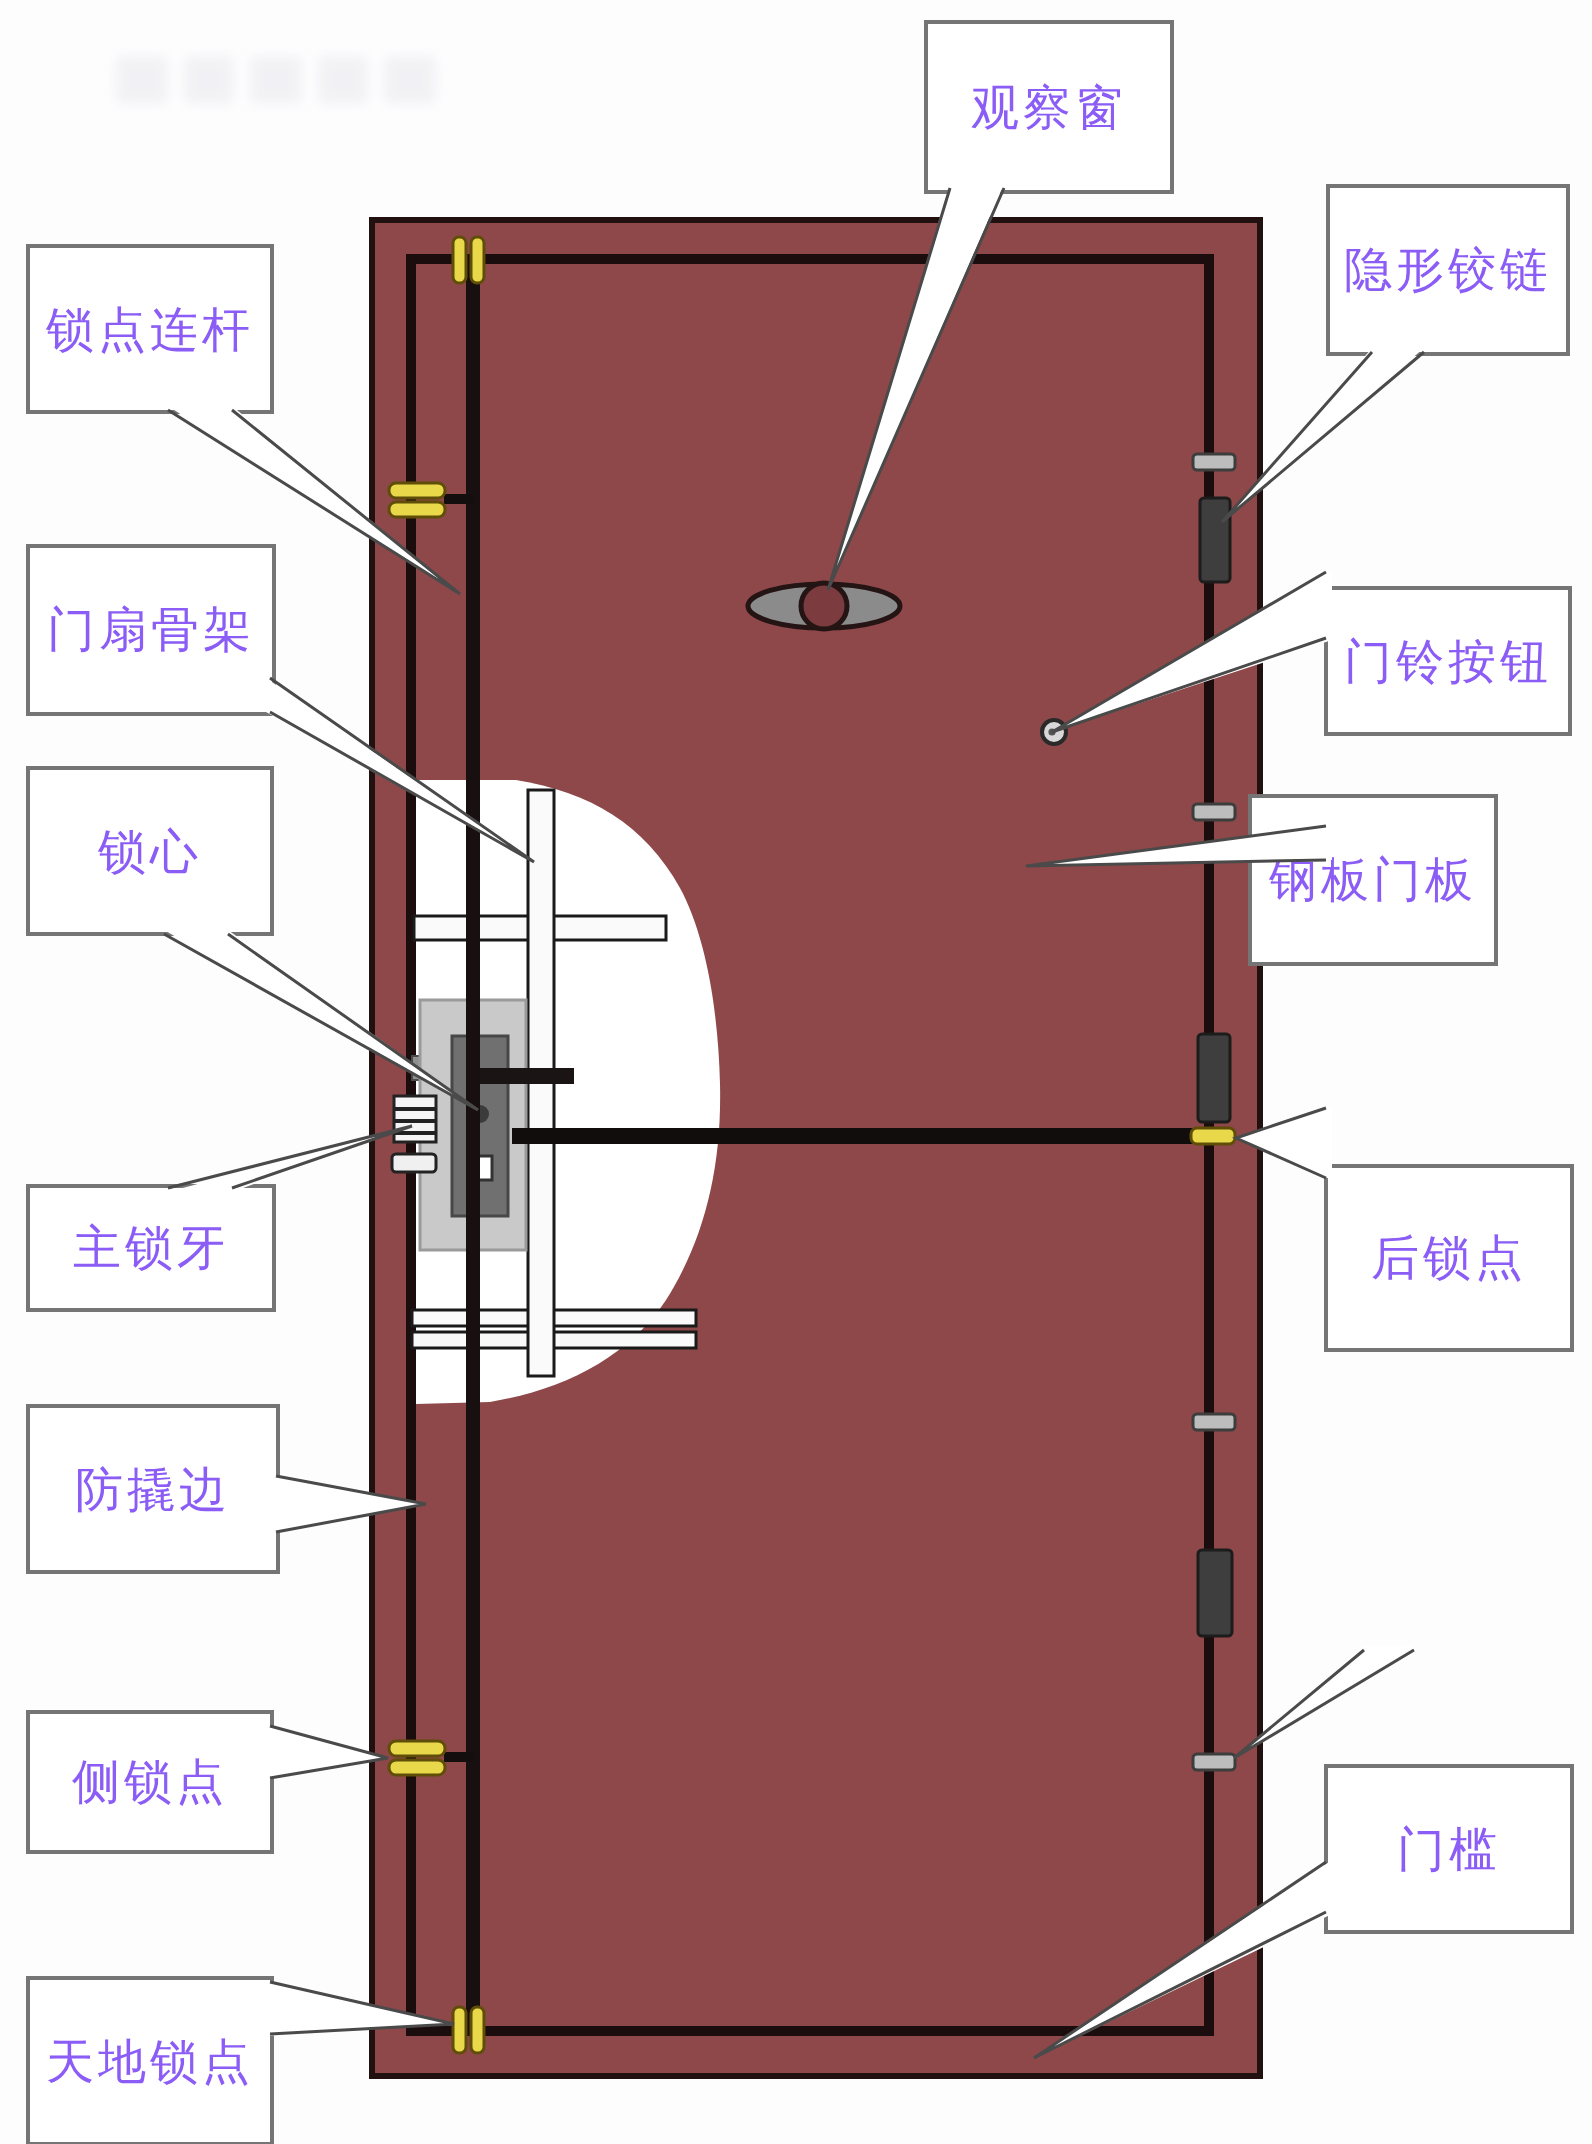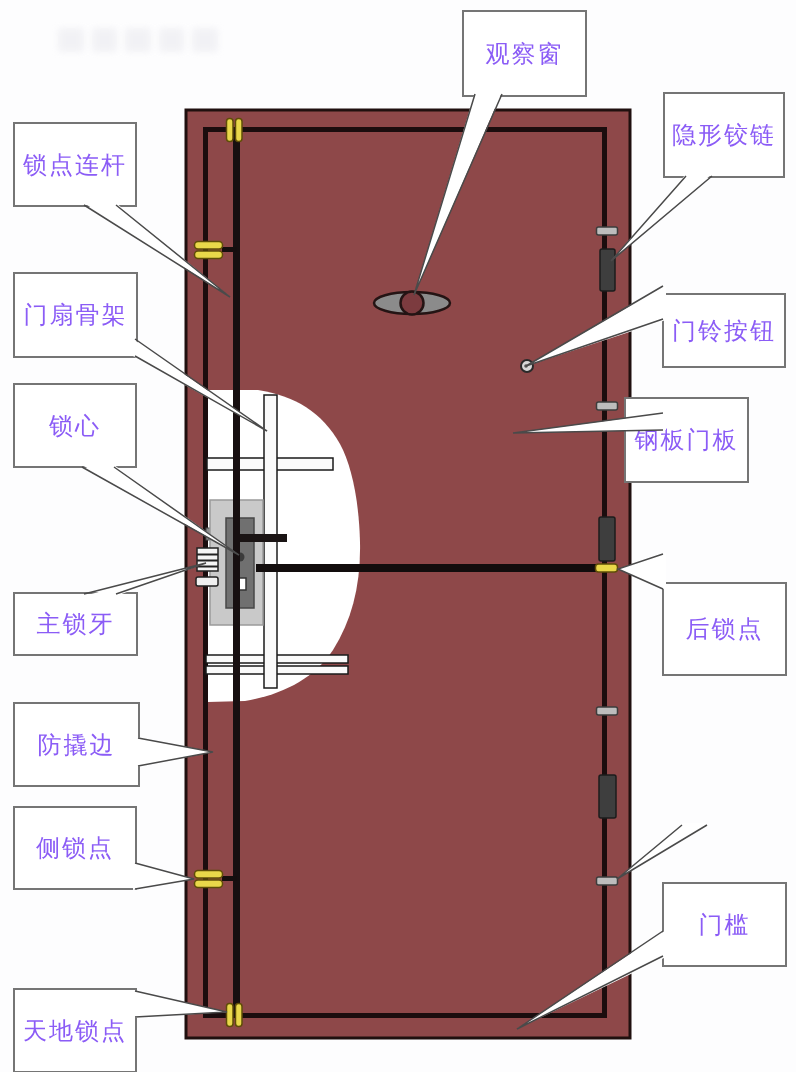--- a/index.html
+++ b/index.html
@@ -109,21 +109,21 @@
       <circle cx="527" cy="366" r="6" fill="#D8D8D8" stroke="#2a2a2a" stroke-width="2"></circle>
       <circle cx="526" cy="366" r="1.8" fill="#555555"></circle>
     </g>
   </svg>
 
   <div class="label-box" style="left:13px;top:122px;width:124px;height:85px;">锁点连杆</div>
   <div class="label-box" style="left:13px;top:272px;width:125px;height:86px;">门扇骨架</div>
   <div class="label-box" style="left:13px;top:383px;width:124px;height:85px;">锁心</div>
   <div class="label-box" style="left:13px;top:592px;width:125px;height:64px;">主锁牙</div>
   <div class="label-box" style="left:13px;top:702px;width:127px;height:85px;">防撬边</div>
-  <div class="label-box" style="left:13px;top:806px;width:124px;height:84px;">侧锁点</div>
+  <div class="label-box" style="left:13px;top:855px;width:124px;height:72px;">侧锁点</div>
   <div class="label-box" style="left:13px;top:977px;width:124px;height:85px;margin-top:11px;">天地锁点</div>
 
   <div class="label-box" style="left:462px;top:10px;width:125px;height:87px;">观察窗</div>
 
   <div class="label-box" style="left:663px;top:92px;width:122px;height:86px;">隐形铰链</div>
   <div class="label-box" style="left:662px;top:245px;width:124px;height:75px;margin-top:48px;">门铃按钮</div>
   <div class="label-box" style="left:624px;top:397px;width:125px;height:86px;">钢板门板</div>
   <div class="label-box" style="left:662px;top:550px;width:125px;height:94px;margin-top:32px;">后锁点</div>
   <div class="label-box" style="left:662px;top:882px;width:125px;height:85px;">门槛</div>
 

